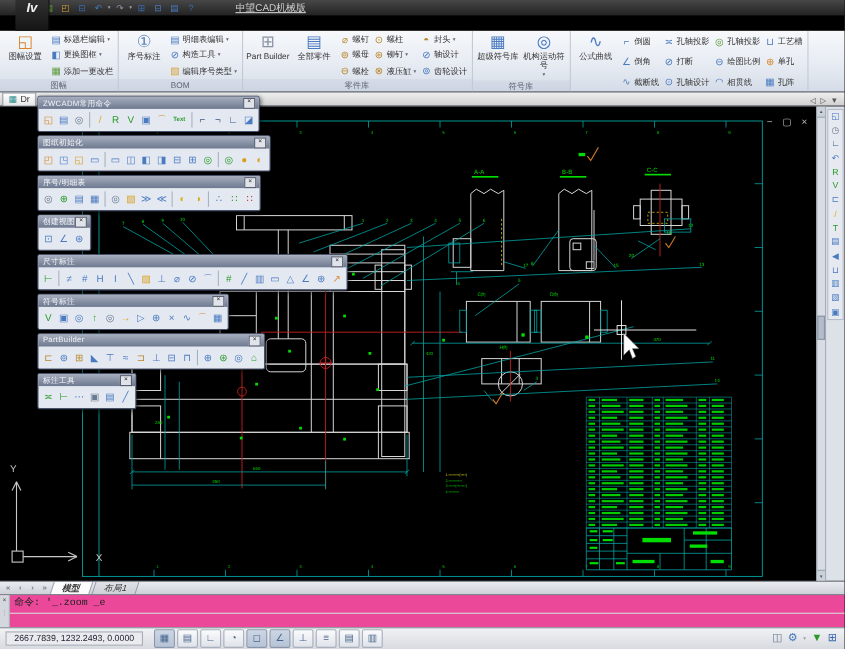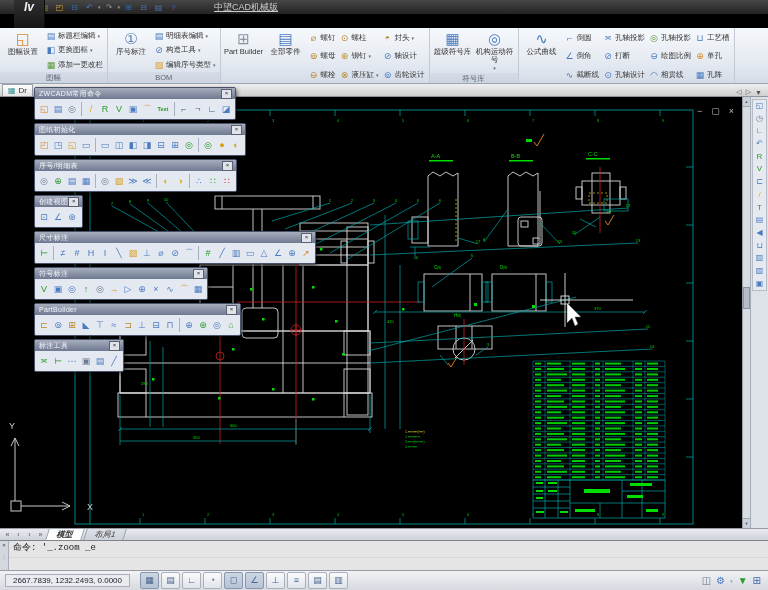--- a/index.html
+++ b/index.html
@@ -78,21 +78,21 @@
   .ftb .fs{width:1px;height:14px;background:#a9b1bf;margin:0 2px;}
   
   .laytabs{position:absolute;left:0;top:528px;width:768px;height:12px;box-sizing:border-box;
     background:linear-gradient(#e9ebef,#ced2d9);border-top:1px solid #979da6;
     display:flex;align-items:center;font-size:8px;color:#333;padding-left:3px;gap:2px;}
   .larr{width:9px;text-align:center;color:#556;font-size:7px;}
   .ltab{padding:0 9px;height:11px;line-height:11px;border-left:1px solid #99a0aa;border-right:1px solid #99a0aa;
     background:linear-gradient(#dfe2e7,#cdd1d8);transform:skewX(-18deg);}
   .ltab.active{background:#fdfdfd;font-weight:bold;}
   
-  .cmd{position:absolute;left:0;top:540px;width:768px;height:30px;box-sizing:border-box;background:#e5e5e5;
+  .cmd{position:absolute;left:0;top:540px;width:768px;height:30px;box-sizing:border-box;background:#ec4899;
     border-top:1px solid #7f858d;display:flex;font-family:"Liberation Mono","DejaVu Sans Mono",monospace;
     font-size:9px;color:#222;}
   .cmdgut{width:9px;background:#d4d8de;border-right:1px solid #a8aeb8;font-size:6px;color:#444;
     display:flex;flex-direction:column;align-items:center;padding-top:1px;box-sizing:border-box;}
   .cmdgrip{margin-top:4px;color:#889;font-size:6px;}
   .cmdlines{flex:1;display:flex;flex-direction:column;}
   .cl{padding:1px 4px;height:14px;line-height:13px;white-space:pre;}
   .cl.hist{border-bottom:1px solid #d8d8d8;}
   
   .status{position:absolute;left:0;top:570px;width:768px;height:20px;box-sizing:border-box;
@@ -233,20 +233,21 @@
             <div class="ritem">
               <span class="si" style="color: rgb(74, 122, 192);">⊘</span>
               <span class="rtx">轴设计</span>
             </div>
             <div class="ritem">
               <span class="si" style="color: rgb(74, 122, 192);">⊚</span>
               <span class="rtx">齿轮设计</span>
             </div>
           </div>
         </div>
+        <div class="rlabel">零件库</div>
       </div>
       <div class="rgroup">
         <div class="rbody">
           <div class="bigbtn">
             <div class="bi" style="color: rgb(74, 122, 192);">▦</div>
             <div class="bl">超级符号库</div>
           </div>
           <div class="bigbtn">
             <div class="bi" style="color: rgb(74, 122, 192);">◎</div>
             <div class="bl">机构运动符号</div>

